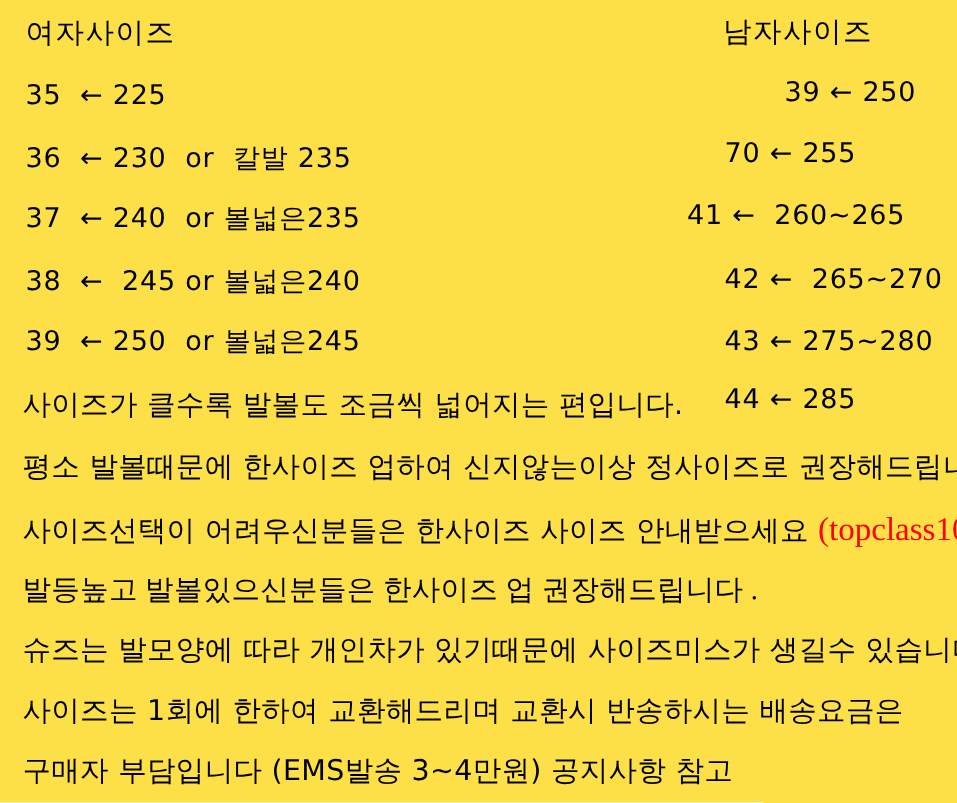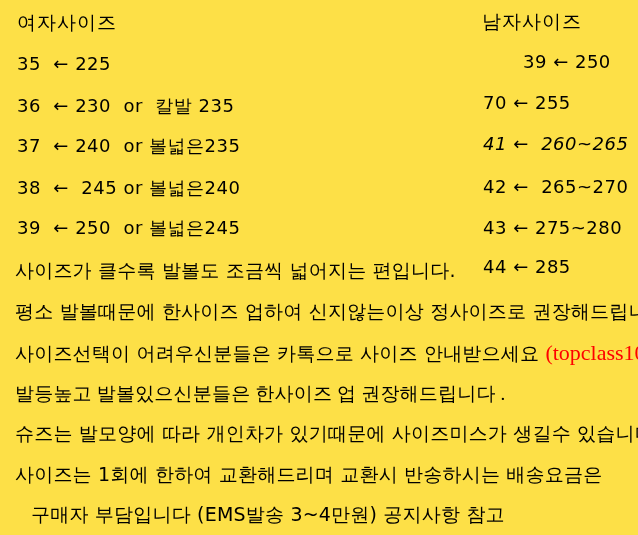--- a/index.html
+++ b/index.html
@@ -47,32 +47,32 @@
   .w-h  { left: 17px;  top: 11px;  }
   .w-0  { left: 17px;  top: 53px;  }
   .w-1  { left: 17px;  top: 95px;  }
   .w-2  { left: 17px;  top: 135px; }
   .w-3  { left: 17px;  top: 177px; text-align: right; }
   .w-4  { left: 17px;  top: 217px; }
   
   .m-h  { left: 482px; top: 10px;  }
   .m-0  { left: 483px; top: 51px; margin-left: 40px;  }
   .m-1  { left: 483px; top: 92px;  }
-  .m-2  { left: 483px; top: 133px; font-style: italic; }
+  .m-2  { left: 458px; top: 133px; }
   .m-3  { left: 483px; top: 176px; }
   .m-4  { left: 483px; top: 217px; }
   .m-5  { left: 483px; top: 256px; }
   
   .n-0  { left: 15px;  top: 259px; }
   .n-1  { left: 15px;  top: 300px; }
   .n-2  { left: 15px;  top: 341px; }
   .n-3  { left: 15px;  top: 382px; font-family: Liberation Serif, serif; }
   .n-4  { left: 15px;  top: 422px; }
   .n-5  { left: 15px;  top: 463px; }
-  .n-6  { left: 15px;  top: 503px; margin-left: 16px; }
+  .n-6  { left: 15px;  top: 503px; }
 </style>
 </head>
 <body>
 
 <div class="canvas">
 
   <section>
     <div class="hdr w-h">여자사이즈</div>
     <div class="size-row w-0">35  ← 225</div>
     <div class="size-row w-1">36  ← 230  or  칼발 235</div>
@@ -87,20 +87,20 @@
     <div class="size-row m-1">70 ← 255</div>
     <div class="size-row m-2">41 ←  260~265</div>
     <div class="size-row m-3">42 ←  265~270</div>
     <div class="size-row m-4">43 ← 275~280</div>
     <div class="size-row m-5">44 ← 285</div>
   </section>
 
   <section>
     <div class="note-line n-0">사이즈가 클수록 발볼도 조금씩 넓어지는 편입니다.</div>
     <div class="note-line n-1">평소 발볼때문에 한사이즈 업하여 신지않는이상 정사이즈로 권장해드립니다^^</div>
-    <div class="note-line n-2"><span>사이즈선택이 어려우신분들은 카톡으로 사이즈 안내받으세요 </span><span class="kakao-id">(topclass1020)</span></div>
+    <div class="note-line n-2"><span>사이즈선택이 어려우신분들은 한사이즈 사이즈 안내받으세요 </span><span class="kakao-id">(topclass1020)</span></div>
     <div class="note-line n-3">발등높고 발볼있으신분들은 한사이즈 업 권장해드립니다 .</div>
     <div class="note-line n-4">슈즈는 발모양에 따라 개인차가 있기때문에 사이즈미스가 생길수 있습니다 .</div>
     <div class="note-line n-5">사이즈는 1회에 한하여 교환해드리며 교환시 반송하시는 배송요금은</div>
     <div class="note-line n-6">구매자 부담입니다 (EMS발송 3~4만원) 공지사항 참고</div>
   </section>
 
 </div>
 
 </body></html>

